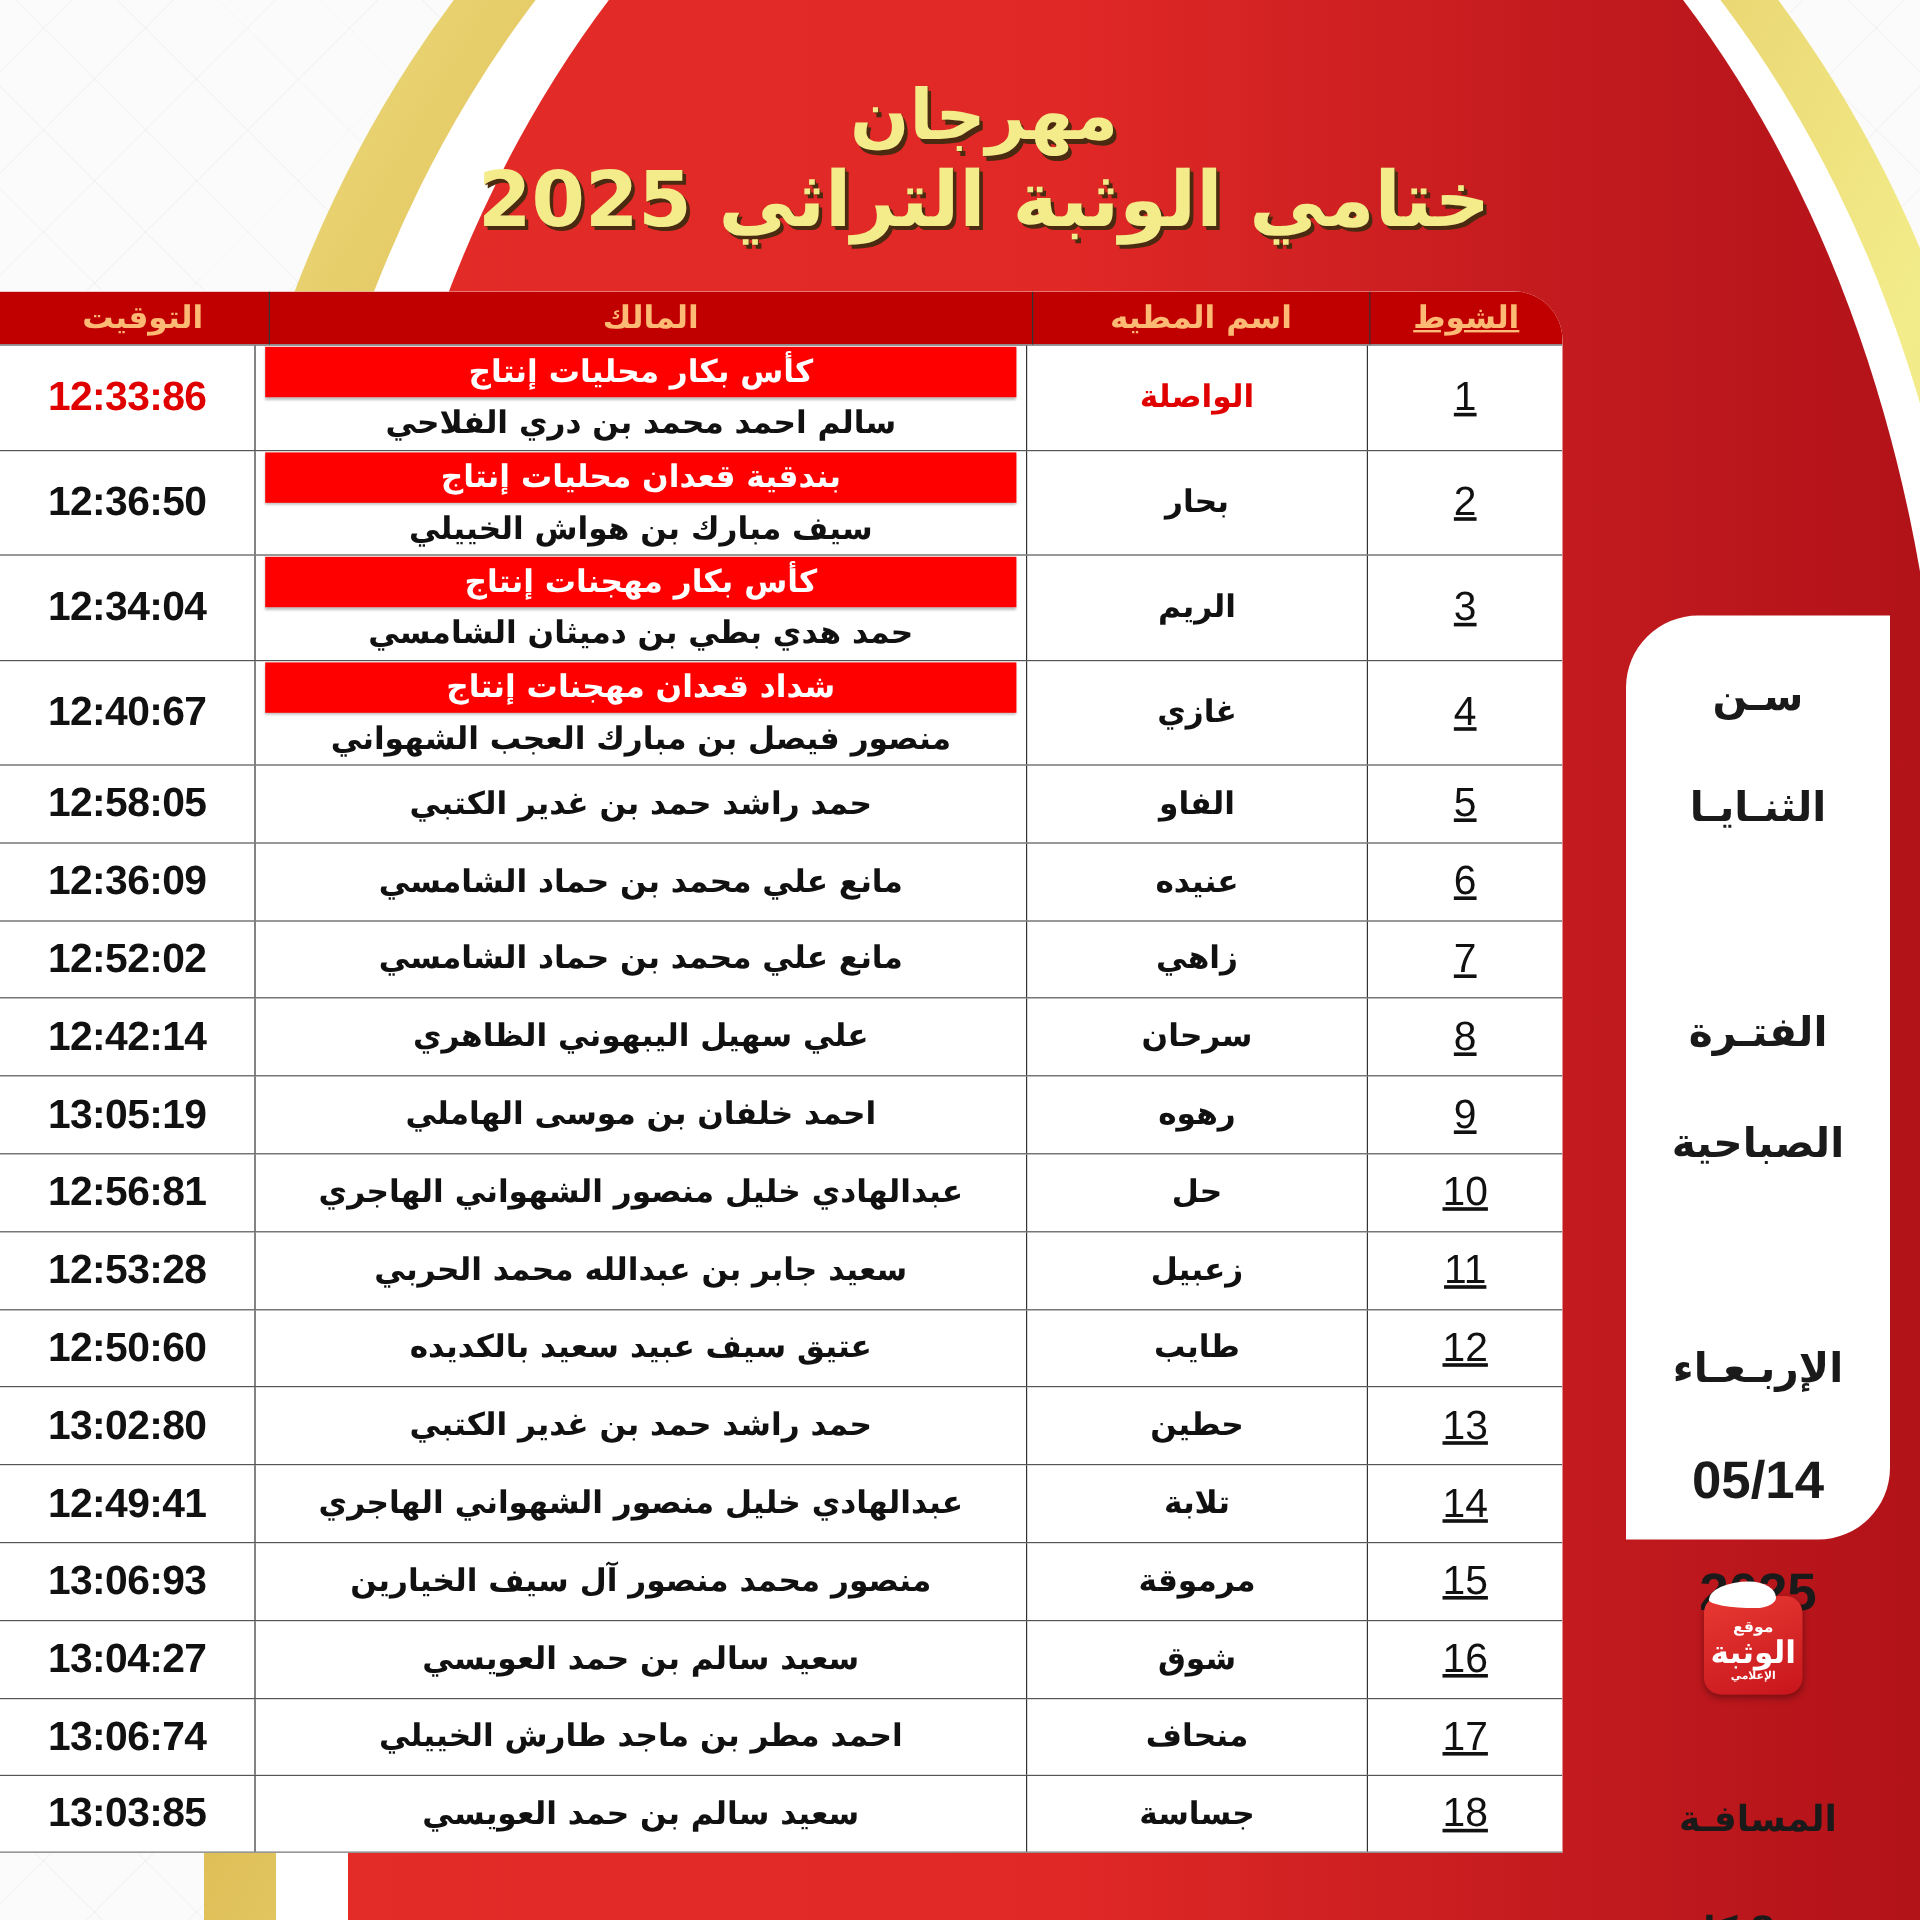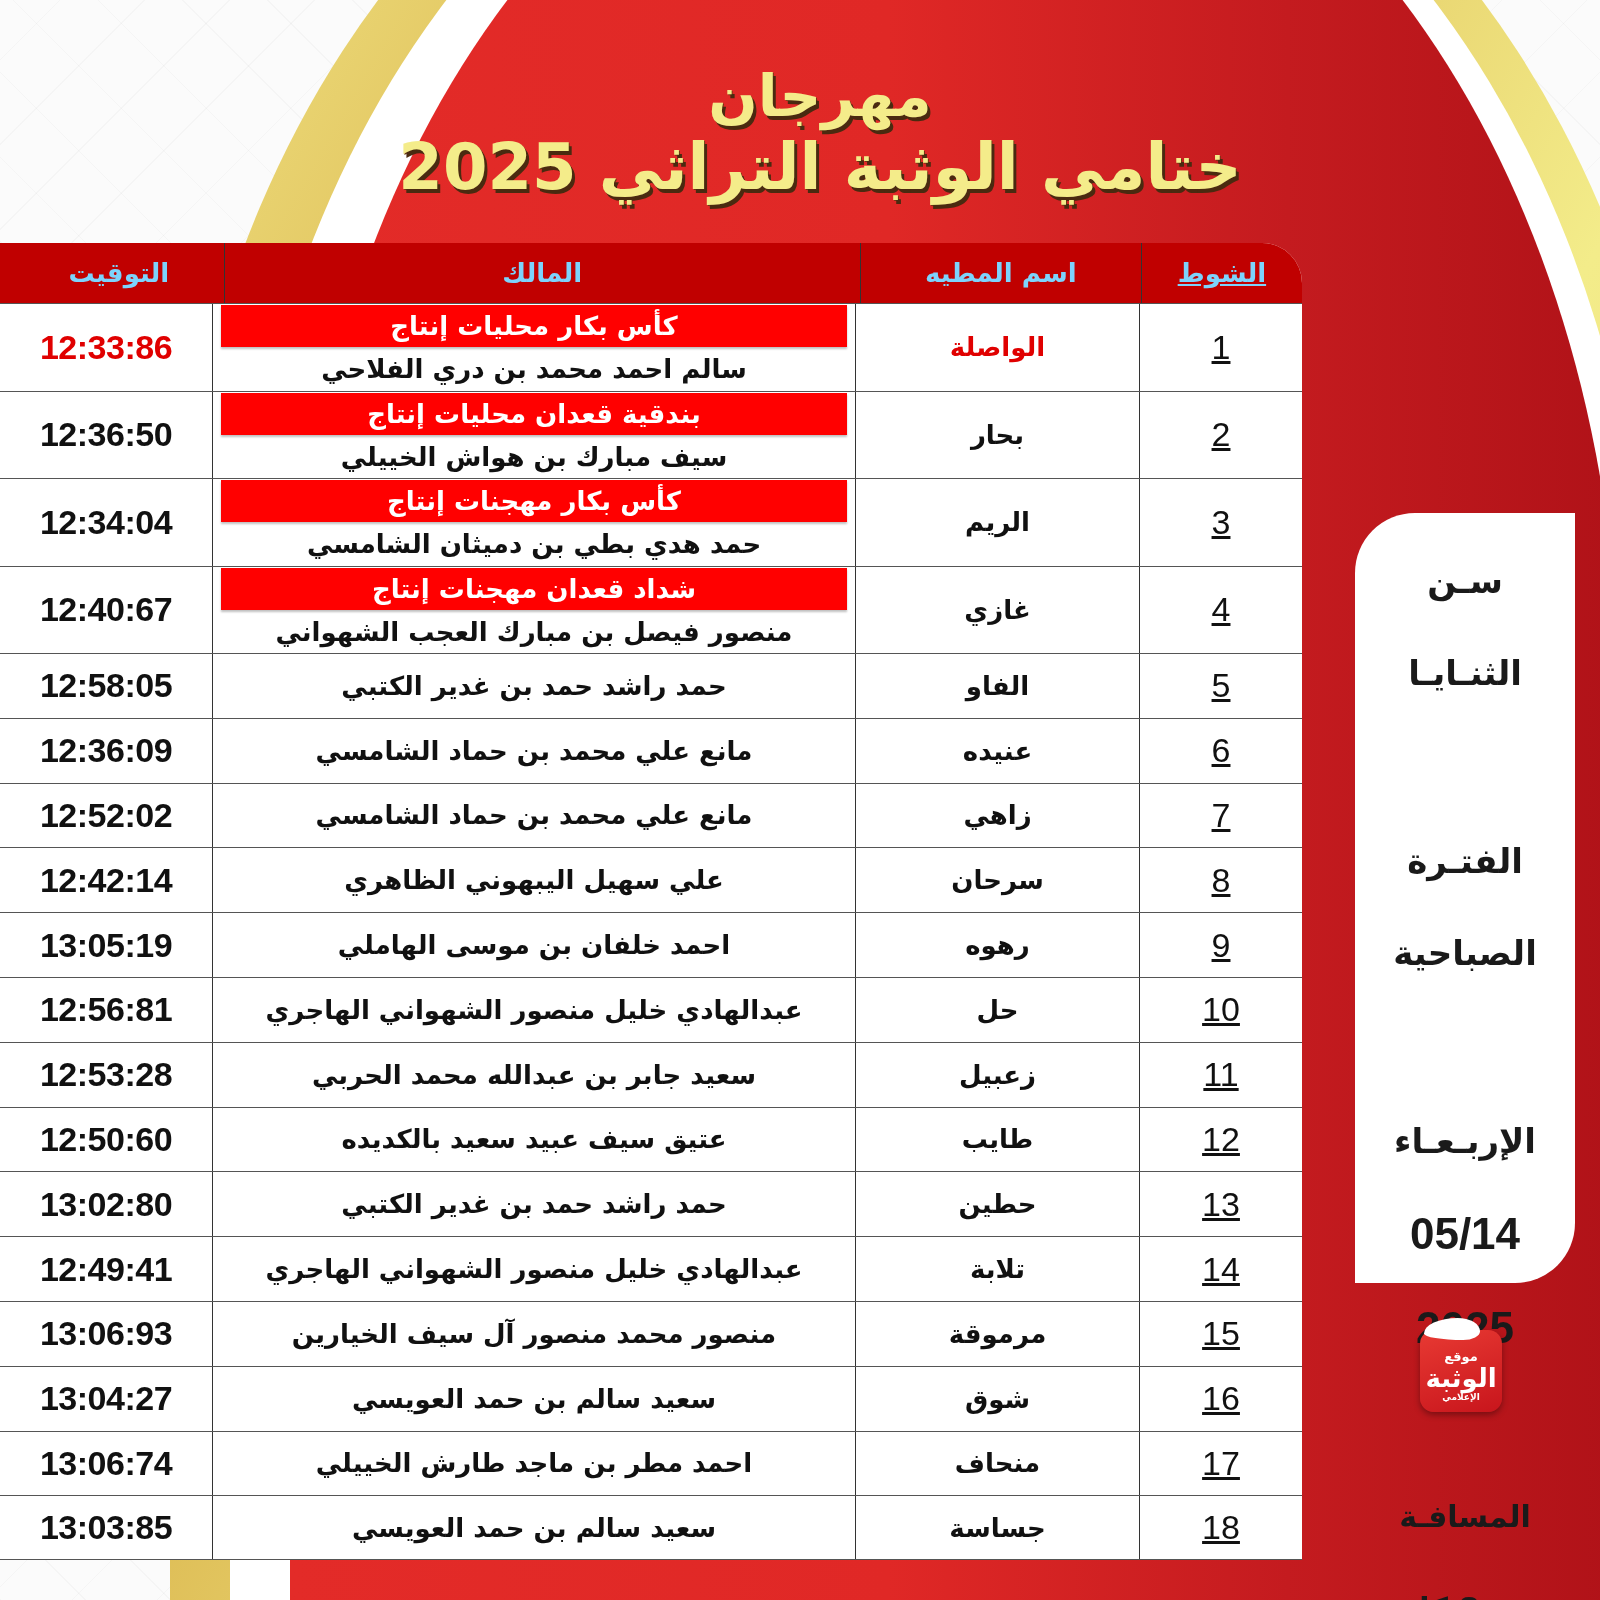--- a/index.html
+++ b/index.html
@@ -52,23 +52,23 @@
       position: absolute;
       left: 0; top: 243px;
       width: 1302px;
       background: #ffffff;
       border-top-right-radius: 40px;
       overflow: hidden;
       direction: ltr;
     }
     .thead {
       display: flex;
-      height: 60px;
+      height: 44px;
       background: #c00000;
-      color: #7dd3fc;
+      color: #fdba74;
       font-weight: bold;
       font-size: 26px;
       padding-left: 14px;
     }
     .th, .td {
       display: flex; align-items: center; justify-content: center;
       border-right: 1px solid #333;
       text-align: center;
       direction: rtl;
     }

